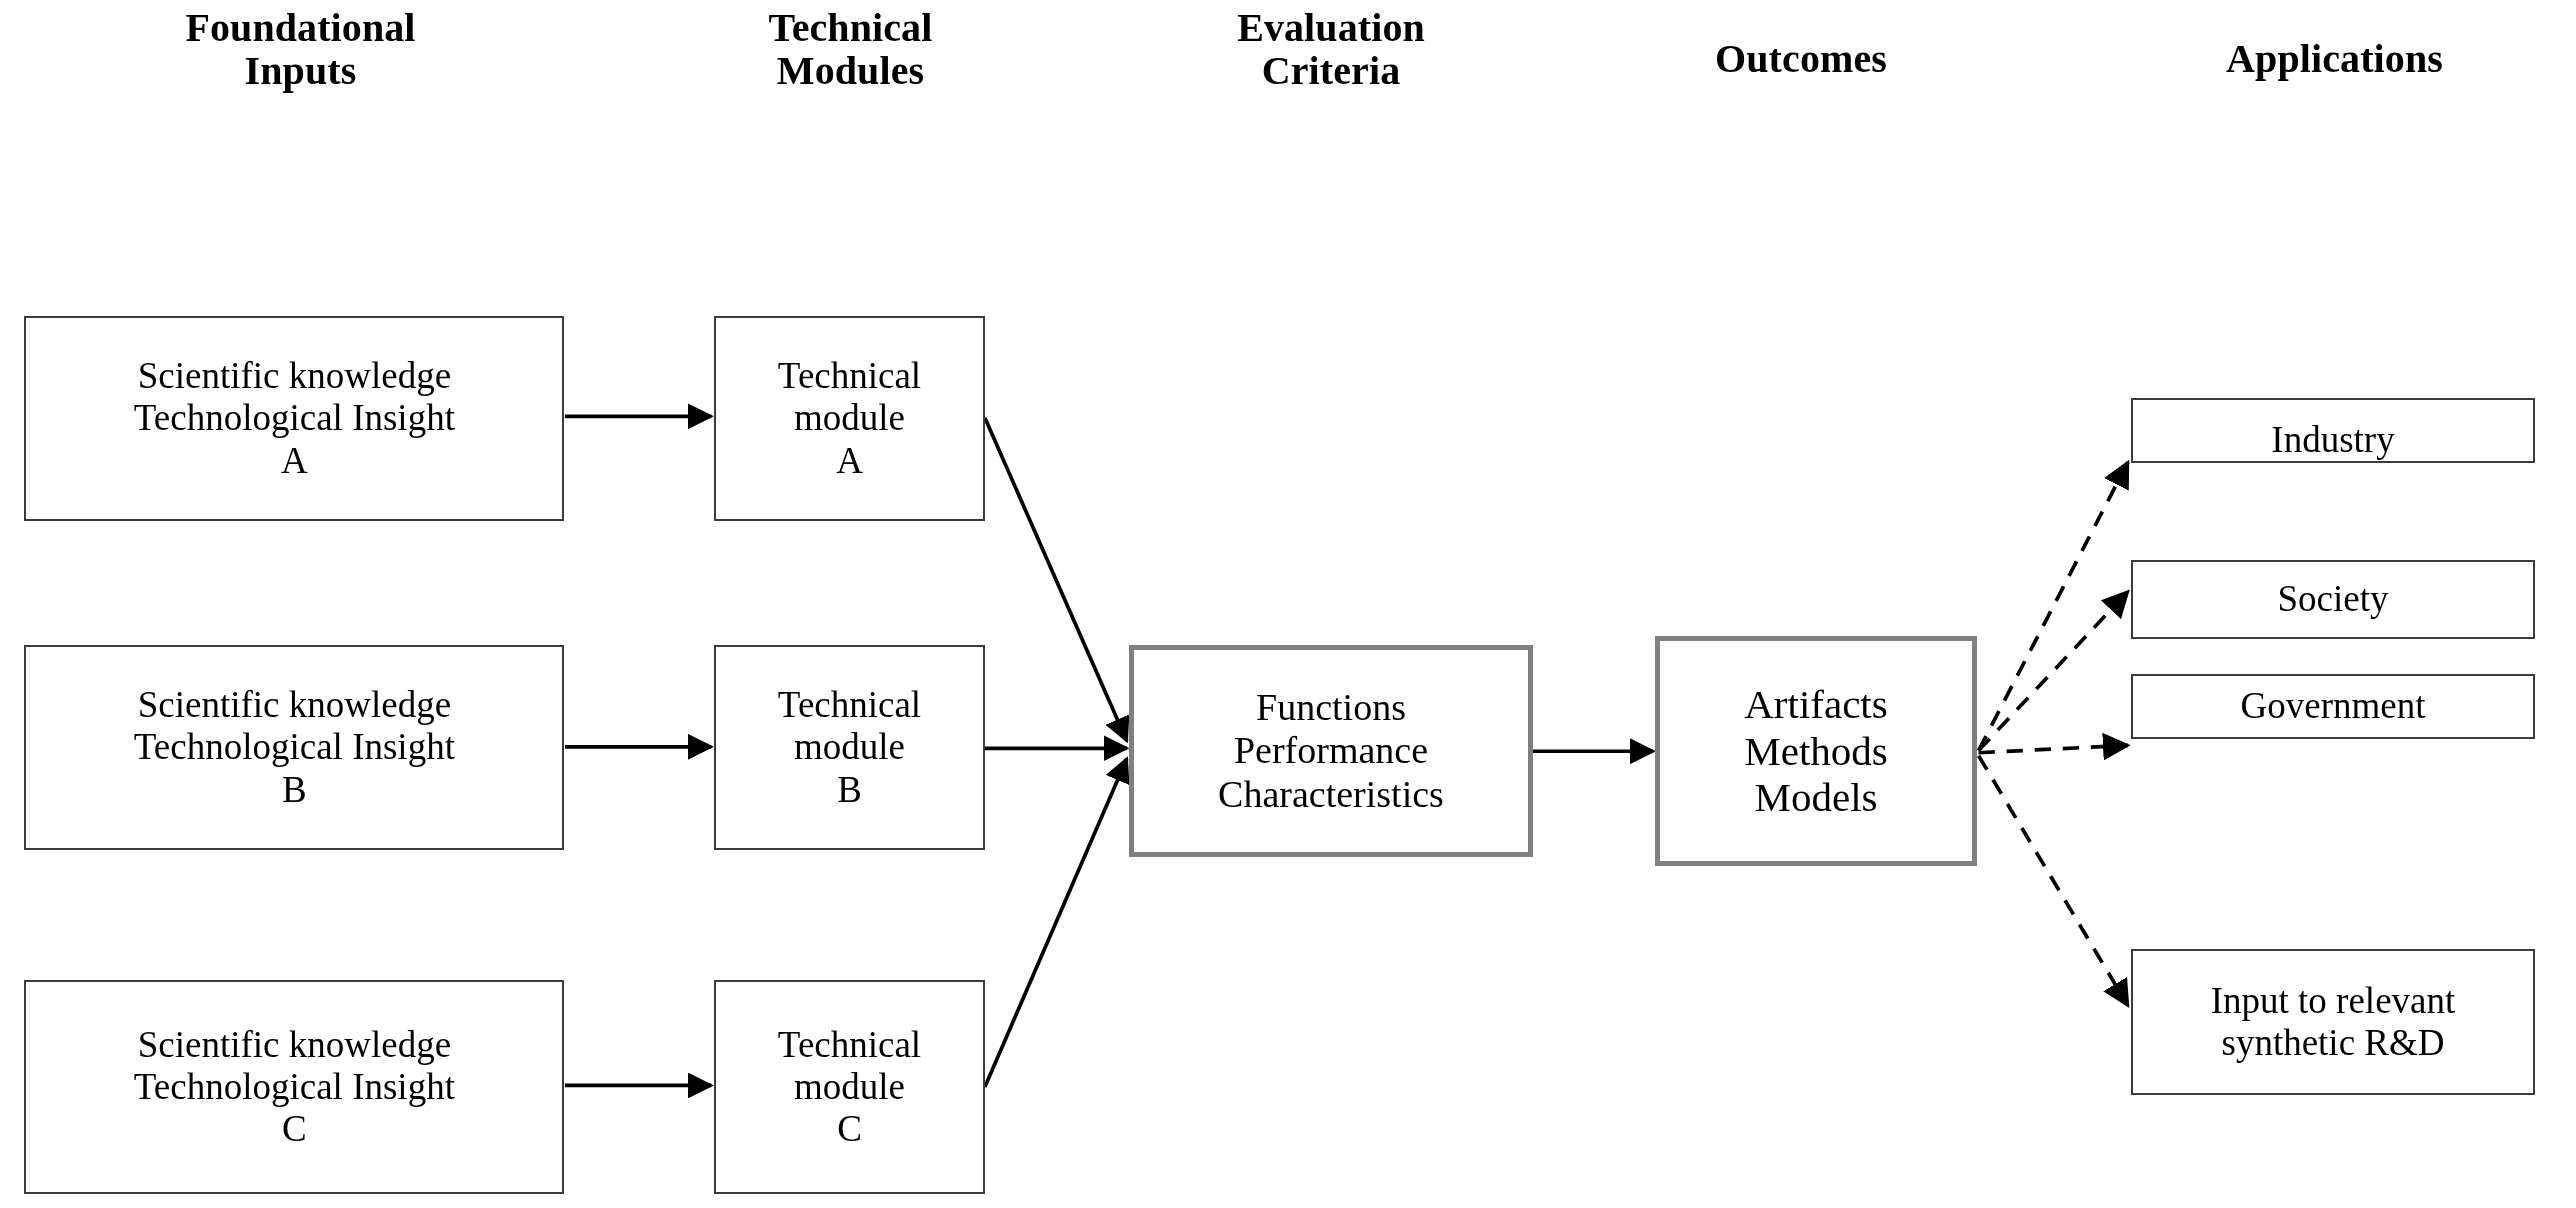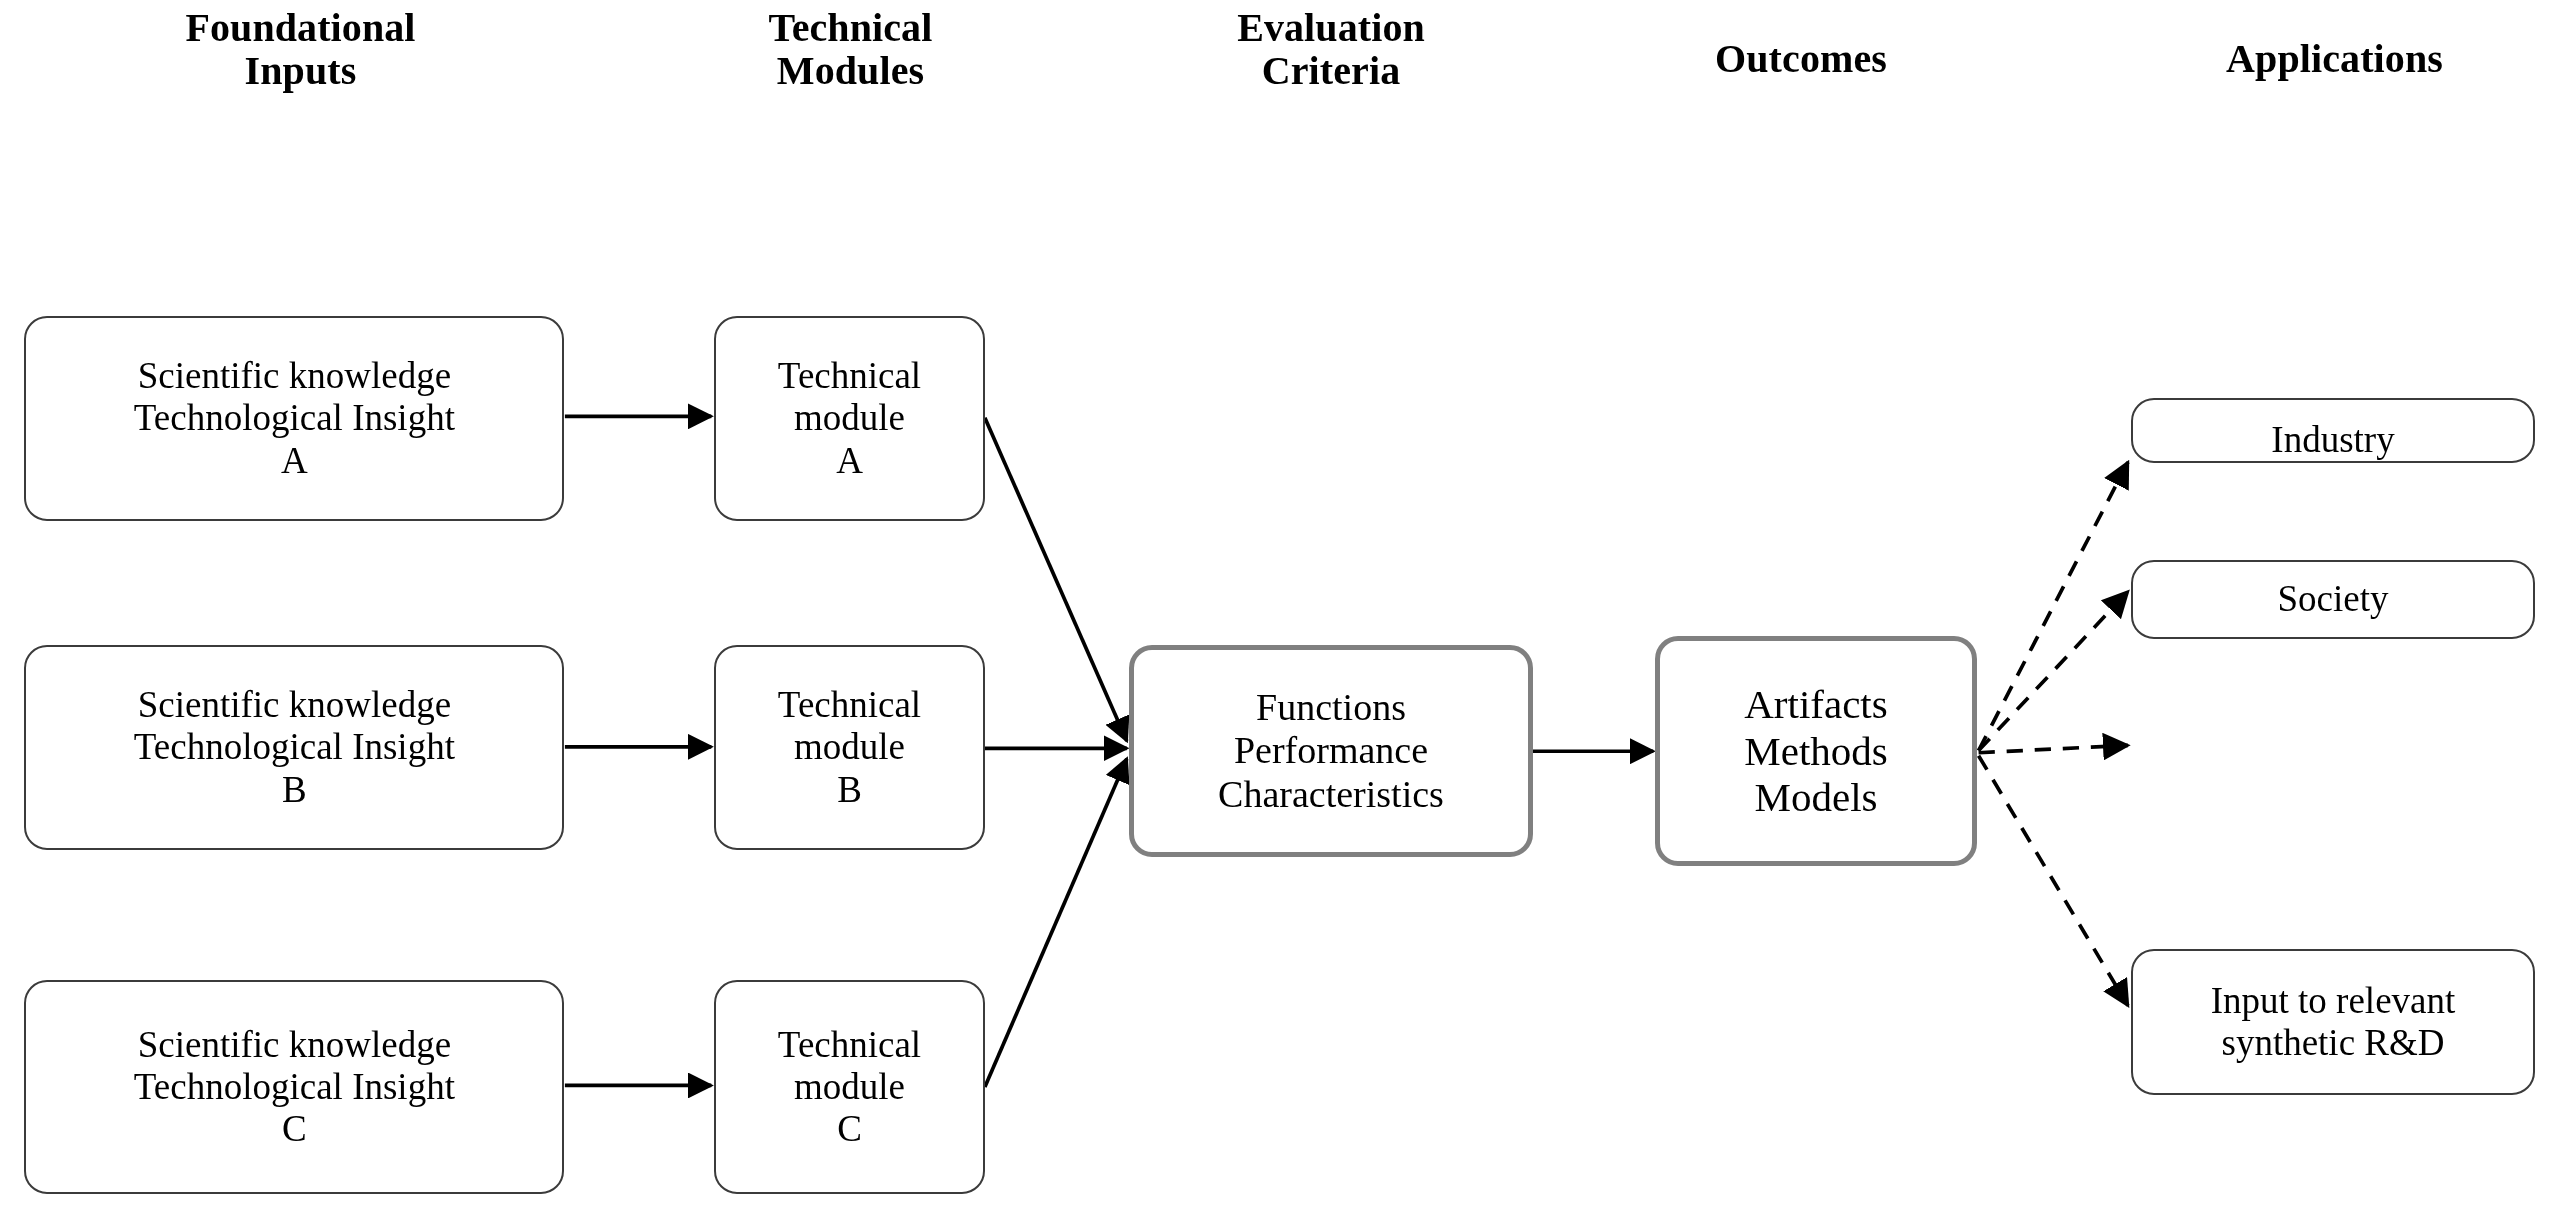--- a/index.html
+++ b/index.html
@@ -29,21 +29,20 @@
     position: absolute;
     box-sizing: border-box;
     background: #ffffff;
     display: flex;
     align-items: center;
     justify-content: center;
     text-align: center;
     color: #000000;
     white-space: pre-line;
     line-height: 1.14;
-    border-radius: 23px;
   }
   .node.thin {
     border: 2.2px solid #3b3b3b;
   }
   .node.thick {
     border: 5.2px solid #808080;
     font-family: Liberation Serif, serif;
   }
   .node .node-text {
     display: block;
@@ -162,20 +161,23 @@
   </div>
 
   <div class="node thin f-app" style="left:2131px; top:398px; width:404px; height:65px;align-items:flex-end;">
     <span class="node-text">Industry</span>
   </div>
 
   <div class="node thin f-app" style="left:2131px; top:560px; width:404px; height:79px;">
     <span class="node-text">Society</span>
   </div>
 
+  <div class="node thin f-app" style="left:2131px; top:674px; width:404px; height:65px;">
+    <span class="node-text">Government</span>
+  </div>
 
   <div class="node thin f-app" style="left:2131px; top:949px; width:404px; height:146px;">
     <span class="node-text">Input to relevant
 synthetic R&amp;D</span>
   </div>
 
 </div>
 
 
 </body></html>

